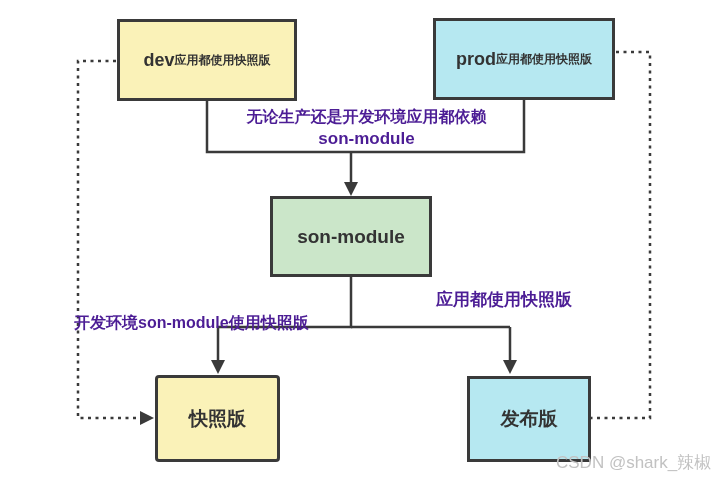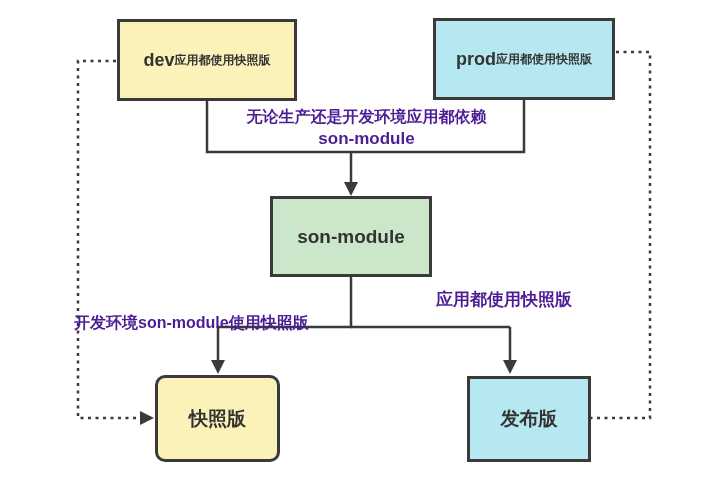--- a/index.html
+++ b/index.html
@@ -29,21 +29,21 @@
     position: absolute;
     border: 3px solid #3a3a3a;
     display: flex; flex-direction: row;
     align-items: center; justify-content: center;
     color: #333333; font-weight: bold; text-align: center;
     line-height: 1.35;
   }
   .node-dev       { left: 117px; top: 19px;  width: 180px; height: 82px; }
   .node-prod      { left: 433px; top: 18px;  width: 182px; height: 82px; }
   .node-son       { left: 270px; top: 196px; width: 162px; height: 81px; }
-  .node-snapshot  { left: 155px; top: 375px; width: 125px; height: 87px; border-radius: 10px; }
+  .node-snapshot  { left: 155px; top: 375px; width: 125px; height: 87px; border-radius: 4px; }
   .node-release   { left: 447px; top: 376px; width: 124px; height: 86px; }
   .node-title    { font-size: 18px; }
   .node-subtitle { font-size: 12px; }
   .node-big      { font-size: 19px; }
   .annotation {
     position: absolute; color: #4c1d95; font-weight: bold;
     font-size: 16px; line-height: 1.3; white-space: nowrap;
   }
   .annotation-dependency {
     left: 184px; top: 107px; width: 365px;
@@ -107,14 +107,15 @@
 
   <div class="annotation annotation-dependency">
     <div class="line1">无论生产还是开发环境应用都依赖</div>
     <div class="line2">son-module</div>
   </div>
 
   <div class="annotation annotation-dev-usage">开发环境son-module使用快照版</div>
 
   <div class="annotation annotation-prod-usage">应用都使用快照版</div>
 
+  <div class="watermark">CSDN @shark_辣椒</div>
 
 </div>
 
 </body></html>

